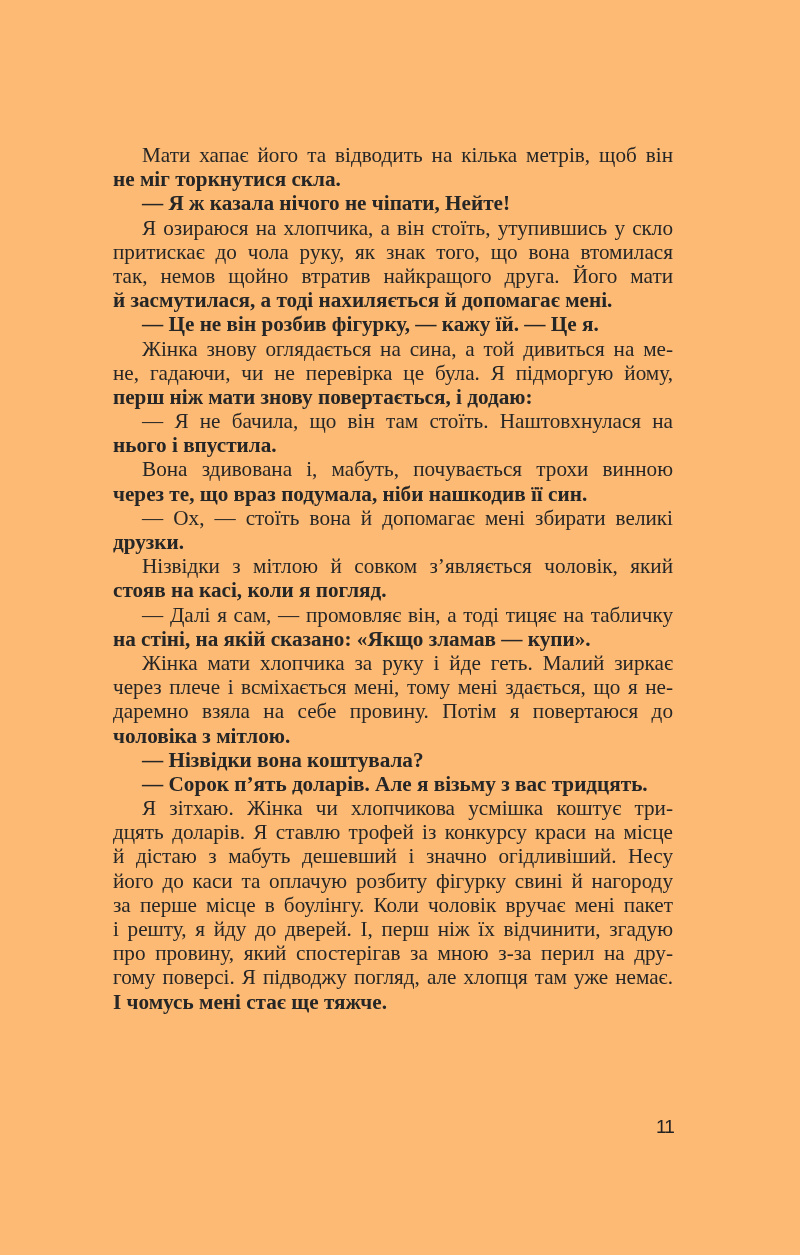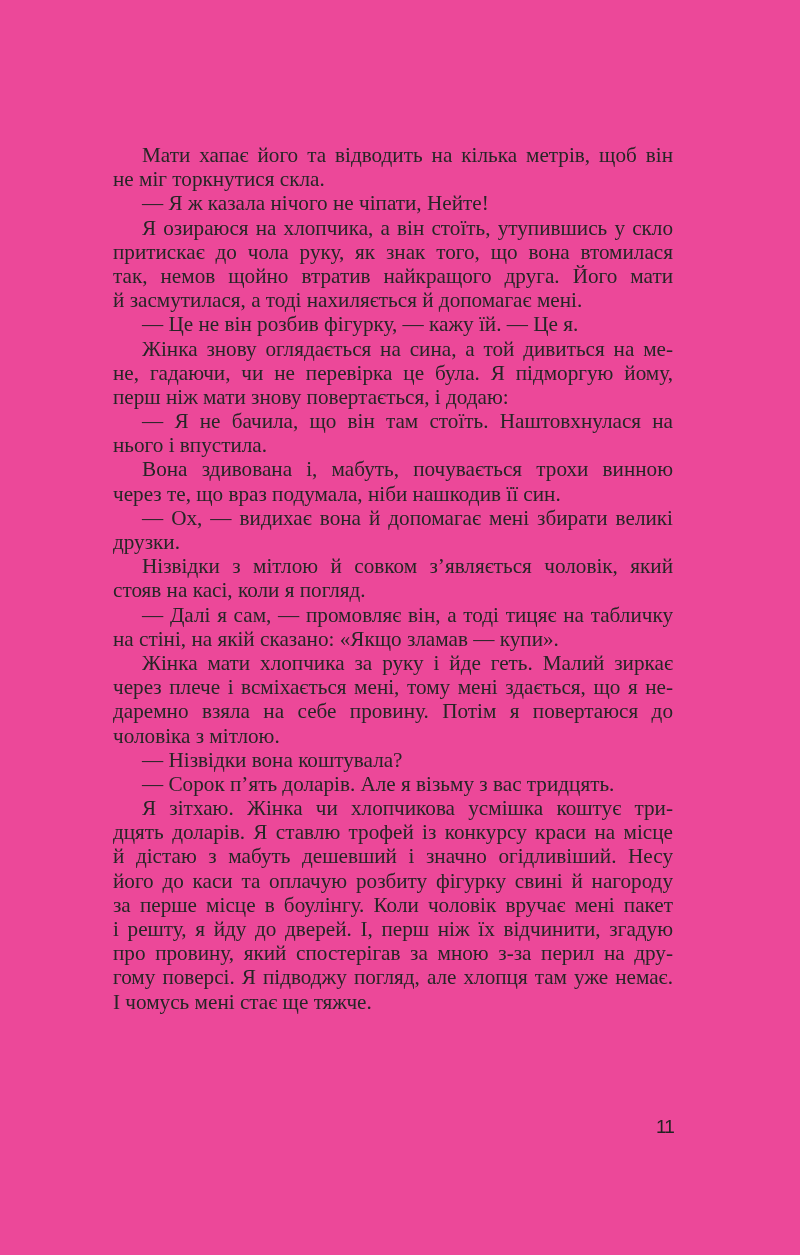--- a/index.html
+++ b/index.html
@@ -11,21 +11,21 @@
     width: 800px;
     height: 1255px;
     position: relative;
     overflow: hidden;
   }
   .page {
     position: absolute;
     left: 0; top: 0;
     width: 800px;
     height: 1255px;
-    background: #ec4899;
+    background: #fdba74;
   }
   .text-block {
     position: absolute;
     left: 113px;
     top: 143px;
     width: 560px;
     font-family: "Liberation Serif", "DejaVu Serif", serif;
     font-size: 21.2px;
     line-height: 24.2px;
     color: #262626;
@@ -35,20 +35,21 @@
     height: 24.2px;
     white-space: nowrap;
     text-align: justify;
     text-align-last: justify;
   }
   .line.indent {
     padding-left: 29px;
   }
   .line.last {
     text-align-last: left;
+    font-weight: bold;
   }
   .page-number {
     position: absolute;
     left: 656px;
     top: 1116px;
     width: 20px;
     font-family: "Liberation Sans", "DejaVu Sans", sans-serif;
     font-size: 19px;
     color: #222222;
     letter-spacing: -1px;
@@ -67,21 +68,21 @@
       <span class="line">так, немов щойно втратив найкращого друга. Його мати</span>
       <span class="line last">й засмутилася, а тоді нахиляється й допомагає мені.</span>
       <span class="line indent last">— Це не він розбив фігурку, — кажу їй. — Це я.</span>
       <span class="line indent">Жінка знову оглядається на сина, а той дивиться на ме-</span>
       <span class="line">не, гадаючи, чи не перевірка це була. Я підморгую йому,</span>
       <span class="line last">перш ніж мати знову повертається, і додаю:</span>
       <span class="line indent">— Я не бачила, що він там стоїть. Наштовхнулася на</span>
       <span class="line last">нього і впустила.</span>
       <span class="line indent">Вона здивована і, мабуть, почувається трохи винною</span>
       <span class="line last">через те, що враз подумала, ніби нашкодив її син.</span>
-      <span class="line indent">— Ох, — видихає вона й допомагає мені збирати великі</span>
+      <span class="line indent">— Ох, — стоїть вона й допомагає мені збирати великі</span>
       <span class="line last">друзки.</span>
       <span class="line indent">Нізвідки з мітлою й совком з’являється чоловік, який</span>
       <span class="line last">стояв на касі, коли я погляд.</span>
       <span class="line indent">— Далі я сам, — промовляє він, а тоді тицяє на табличку</span>
       <span class="line last">на стіні, на якій сказано: «Якщо зламав — купи».</span>
       <span class="line indent">Жінка мати хлопчика за руку і йде геть. Малий зиркає</span>
       <span class="line">через плече і всміхається мені, тому мені здається, що я не-</span>
       <span class="line">даремно взяла на себе провину. Потім я повертаюся до</span>
       <span class="line last">чоловіка з мітлою.</span>
       <span class="line indent last">— Нізвідки вона коштувала?</span>

